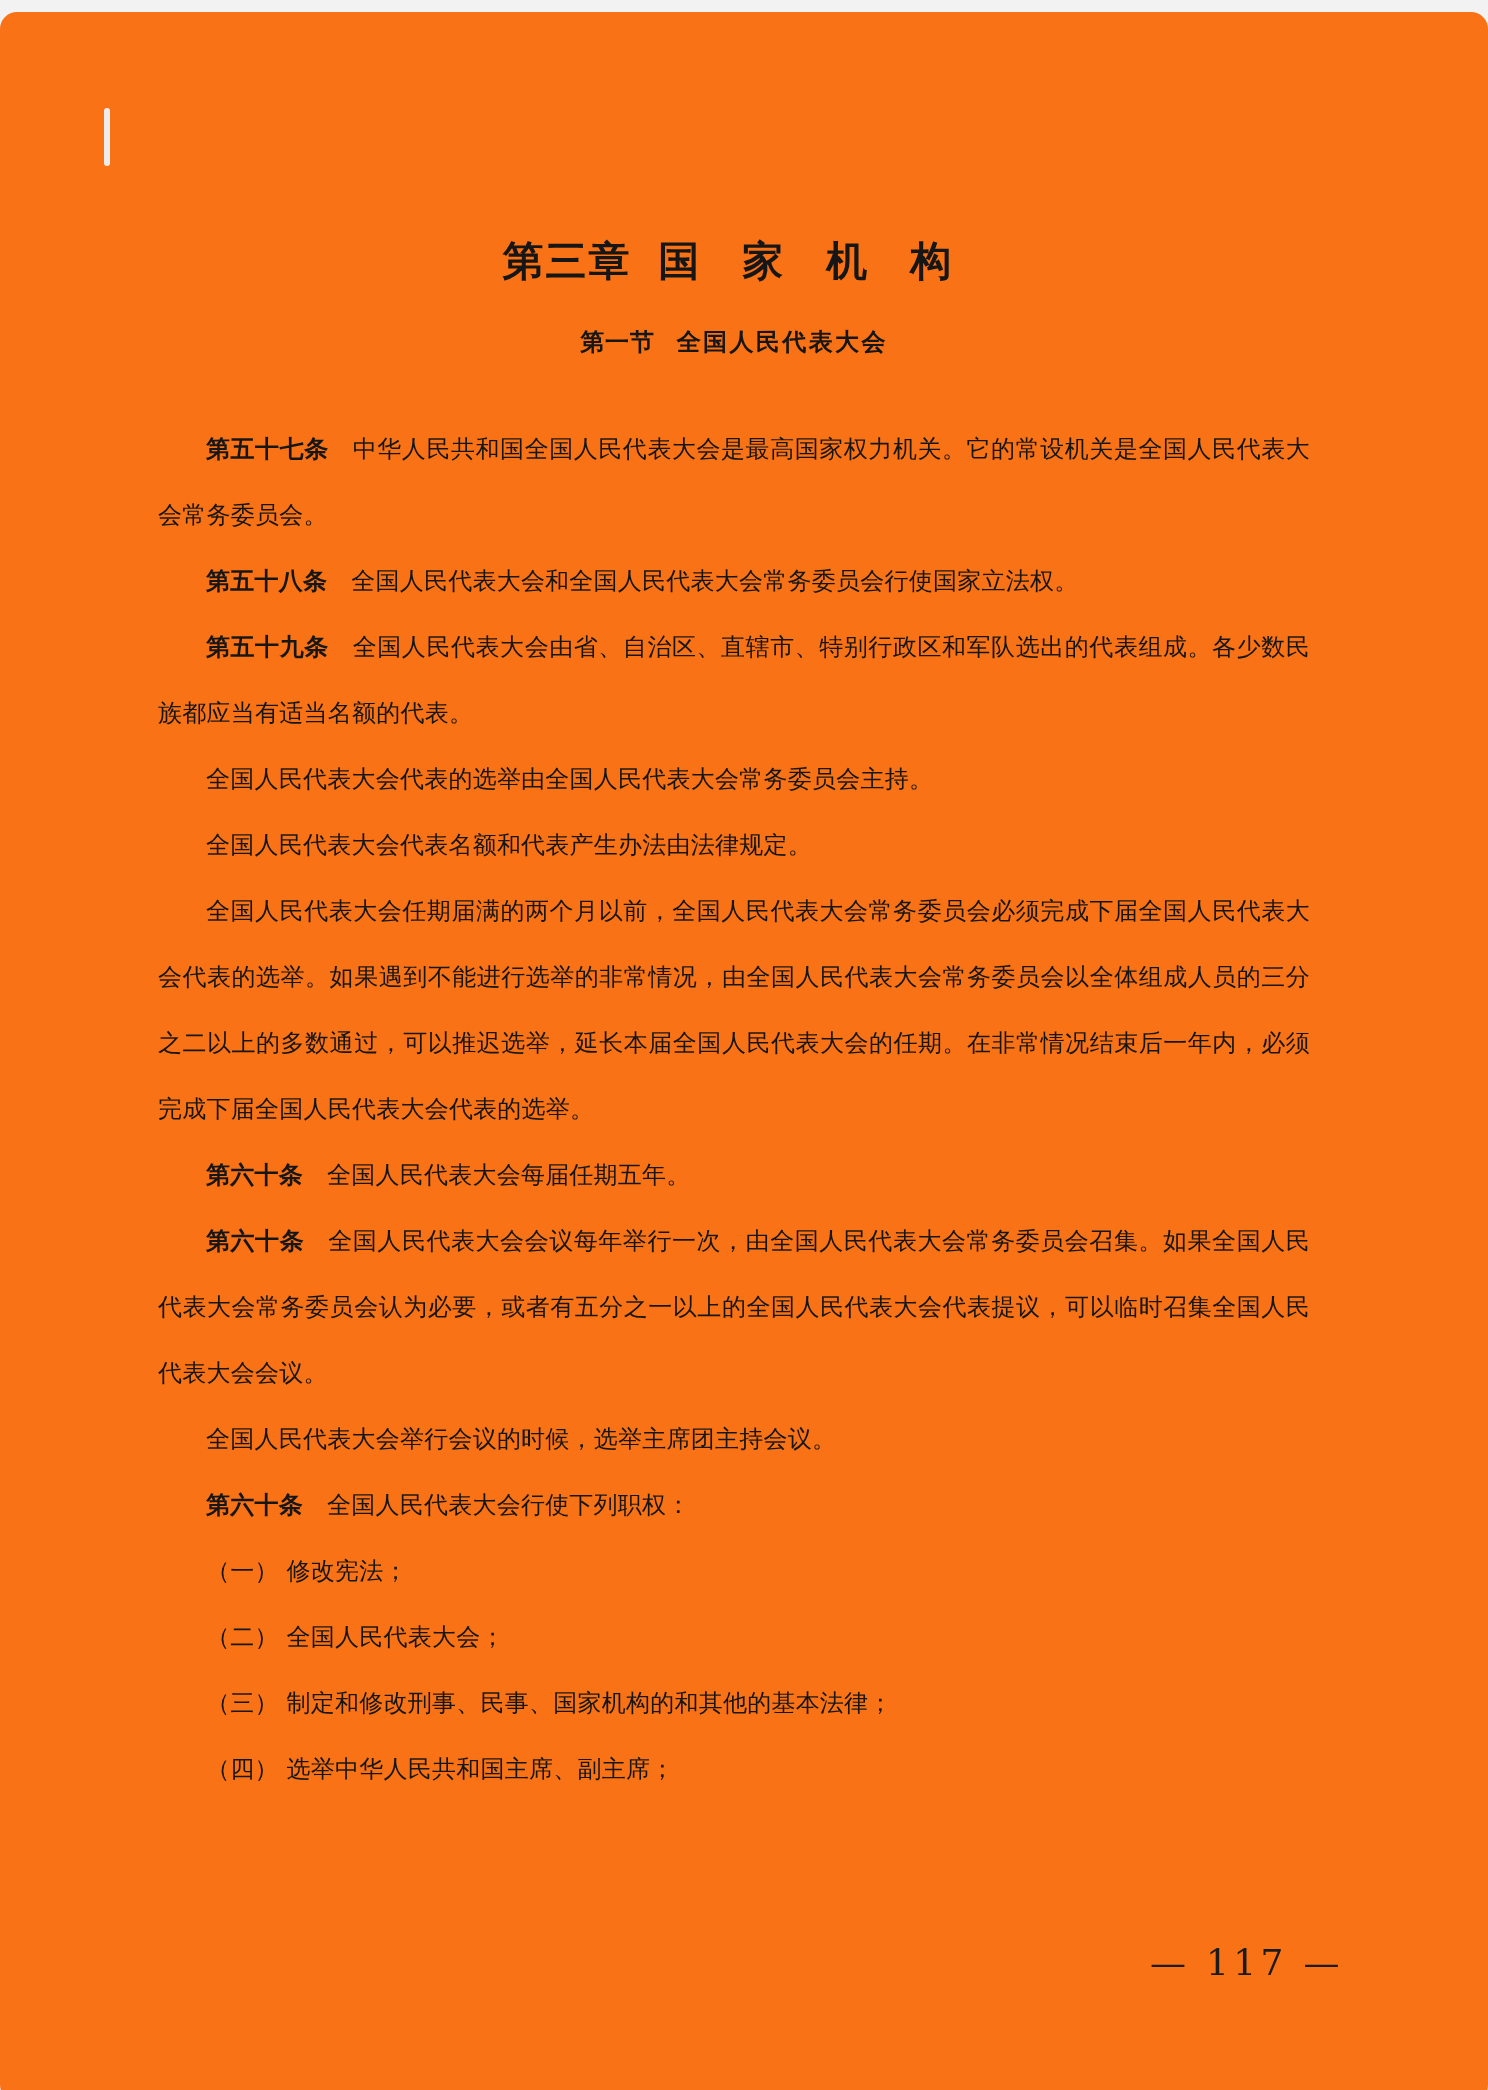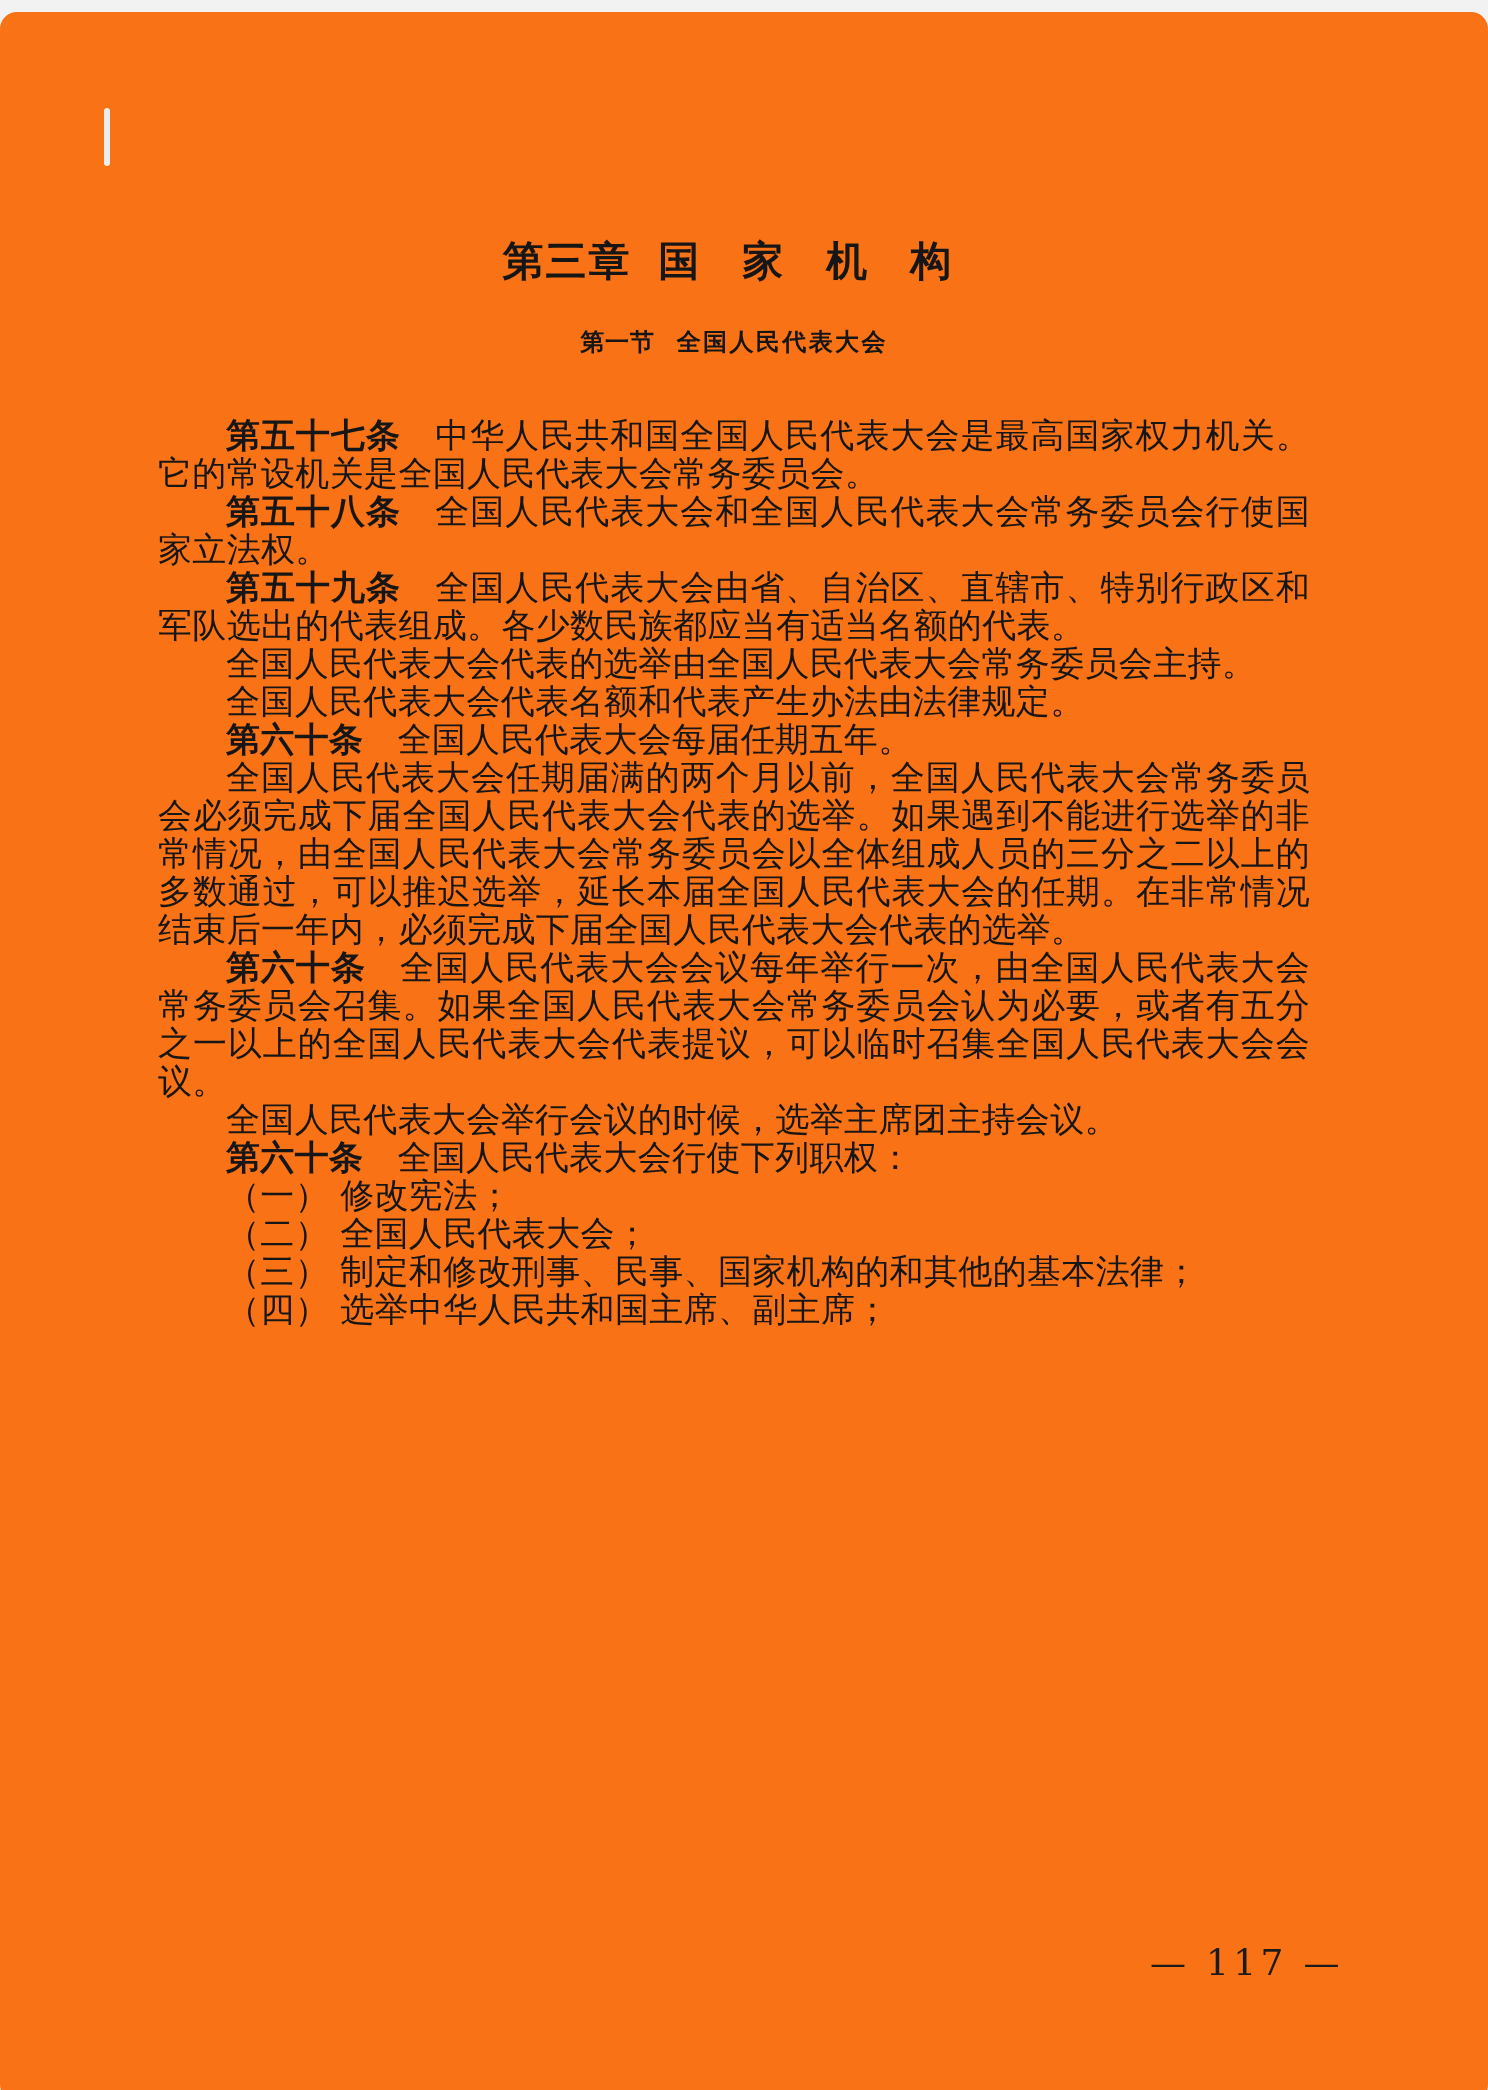--- a/index.html
+++ b/index.html
@@ -53,22 +53,22 @@
     font-weight: 600;
     line-height: 44px;
     letter-spacing: 0.04em;
   }
   .section .section-name {
     margin-left: 0.9em;
     letter-spacing: 0.1em;
   }
   .para {
     margin: 0;
-    font-size: 34px;
-    line-height: 38px;
+    font-size: 24px;
+    line-height: 66px;
     text-align: justify;
     text-indent: 2em;
     word-break: break-all;
     letter-spacing: 0.01em;
   }
   .lead {
     font-family: "DejaVu Sans", sans-serif;
     font-weight: 700;
     margin-right: 1em;
   }
@@ -100,22 +100,22 @@
     <h2 class="section">
       <span>第一节</span><span class="section-name">全国人民代表大会</span>
     </h2>
 
     <div id="paragraphs">
         <p class="para"><b class="lead">第五十七条</b><span>中华人民共和国全国人民代表大会是最高国家权力机关。它的常设机关是全国人民代表大会常务委员会。</span></p>
         <p class="para"><b class="lead">第五十八条</b><span>全国人民代表大会和全国人民代表大会常务委员会行使国家立法权。</span></p>
         <p class="para"><b class="lead">第五十九条</b><span>全国人民代表大会由省、自治区、直辖市、特别行政区和军队选出的代表组成。各少数民族都应当有适当名额的代表。</span></p>
         <p class="para"><span>全国人民代表大会代表的选举由全国人民代表大会常务委员会主持。</span></p>
         <p class="para"><span>全国人民代表大会代表名额和代表产生办法由法律规定。</span></p>
+        <p class="para"><span>全国人民代表大会任期届满的两个月以前，全国人民代表大会常务委员会必须完成下届全国人民代表大会代表的选举。如果遇到不能进行选举的非常情况，由全国人民代表大会常务委员会以全体组成人员的三分之二以上的多数通过，可以推迟选举，延长本届全国人民代表大会的任期。在非常情况结束后一年内，必须完成下届全国人民代表大会代表的选举。</span></p>
         <p class="para"><b class="lead">第六十条</b><span>全国人民代表大会每届任期五年。</span></p>
-        <p class="para"><span>全国人民代表大会任期届满的两个月以前，全国人民代表大会常务委员会必须完成下届全国人民代表大会代表的选举。如果遇到不能进行选举的非常情况，由全国人民代表大会常务委员会以全体组成人员的三分之二以上的多数通过，可以推迟选举，延长本届全国人民代表大会的任期。在非常情况结束后一年内，必须完成下届全国人民代表大会代表的选举。</span></p>
         <p class="para"><b class="lead">第六十条</b><span>全国人民代表大会会议每年举行一次，由全国人民代表大会常务委员会召集。如果全国人民代表大会常务委员会认为必要，或者有五分之一以上的全国人民代表大会代表提议，可以临时召集全国人民代表大会会议。</span></p>
         <p class="para"><span>全国人民代表大会举行会议的时候，选举主席团主持会议。</span></p>
         <p class="para"><b class="lead">第六十条</b><span>全国人民代表大会行使下列职权：</span></p>
         <p class="para"><span>（一） 修改宪法；</span></p>
         <p class="para"><span>（二） 全国人民代表大会；</span></p>
         <p class="para"><span>（三） 制定和修改刑事、民事、国家机构的和其他的基本法律；</span></p>
         <p class="para"><span>（四） 选举中华人民共和国主席、副主席；</span></p>
       </div>
 
   </div>

